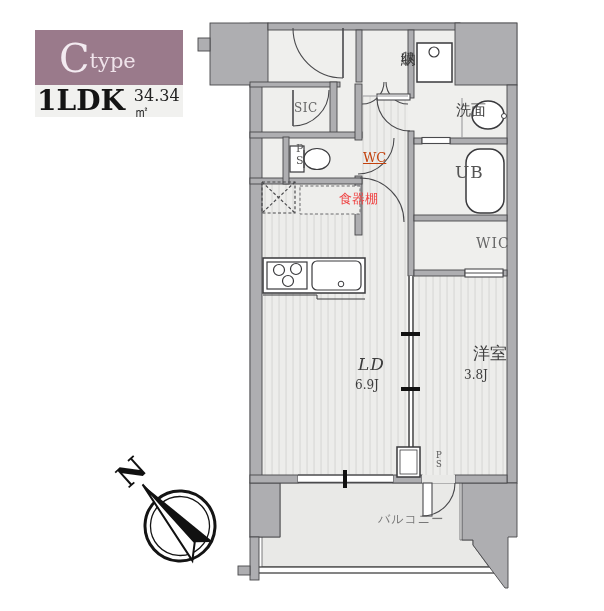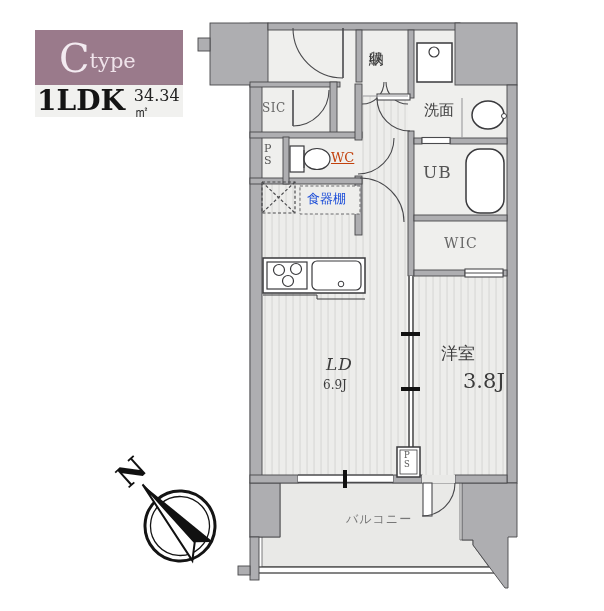--- a/index.html
+++ b/index.html
@@ -9,21 +9,21 @@
   
   .type-box{position:absolute;left:35px;top:30px;width:148px;height:55px;background:#9a7a8b;
             display:flex;align-items:center;}
   .type-letter{font-size:40px;color:#f3ebf1;margin-left:24px;line-height:1;}
   .type-word{font-size:21px;color:#efe3ea;padding-top:8px;line-height:1;}
   .info-box{position:absolute;left:35px;top:85px;width:148px;height:32px;background:#f1f1ef;
             display:flex;align-items:center;justify-content:flex-end;}
   .layout-text{font-size:28px;font-weight:bold;color:#141414;margin-left:2px;line-height:1;}
   .area-text{font-size:16px;color:#222;margin-left:9px;padding-top:6px;line-height:1;}
   
-  .lbl{position:absolute;color:#3c3c3c;white-space:nowrap;line-height:1.15;}
+  .lbl{position:absolute;color:#3c3c3c;white-space:nowrap;line-height:1.15;margin-left:32px;}
   .v{writing-mode:vertical-rl;text-orientation:upright;white-space:normal;}
   .stack{white-space:normal;word-break:break-all;line-height:1.05;text-align:left;}
 </style>
 </head>
 <body>
 
 <div class="stage">
 
   <svg width="604" height="611" viewBox="0 0 604 611">
     <defs>
@@ -168,24 +168,24 @@
   </div>
   <div class="info-box">
     <span class="layout-text">1LDK</span>
     <span class="area-text">34.34㎡</span>
   </div>
 
   <div class="lbl v" style="left:367px;top:39px;font-size:15px;">収納</div>
   <div class="lbl" style="left:262px;top:102px;font-size:12px;color:#666;letter-spacing:.5px;">SIC</div>
   <div class="lbl stack" style="left:264px;top:143px;width:12px;font-size:11px;color:#555;">PS</div>
   <div class="lbl" style="left:331px;top:151px;font-size:13px;color:#c2410c;text-decoration:underline;">WC</div>
-  <div class="lbl" style="left:307px;top:192px;font-size:13px;color:#1d4ed8;">食器棚</div>
+  <div class="lbl" style="left:307px;top:192px;font-size:13px;color:#ef4444;">食器棚</div>
   <div class="lbl" style="left:424px;top:102px;font-size:15px;font-family:Liberation Serif, serif;">洗面</div>
   <div class="lbl" style="left:423px;top:163px;font-size:17px;color:#555;letter-spacing:1px;">UB</div>
   <div class="lbl" style="left:444px;top:235px;font-size:14px;color:#666;letter-spacing:1px;">WIC</div>
   <div class="lbl" style="left:326px;top:355px;font-size:17px;letter-spacing:1px;font-style:italic;">LD</div>
   <div class="lbl" style="left:323px;top:379px;font-size:12px;">6.9J</div>
   <div class="lbl" style="left:441px;top:344px;font-size:17px;">洋室</div>
-  <div class="lbl" style="left:463px;top:369px;font-size:21px;">3.8J</div>
+  <div class="lbl" style="left:432px;top:369px;font-size:12px;">3.8J</div>
   <div class="lbl" style="left:346px;top:513px;font-size:12px;color:#777;letter-spacing:1px;">バルコニー</div>
   <div class="lbl stack" style="left:404px;top:451px;width:10px;font-size:8.5px;color:#555;">PS</div>
 
 </div>
 
 </body></html>

